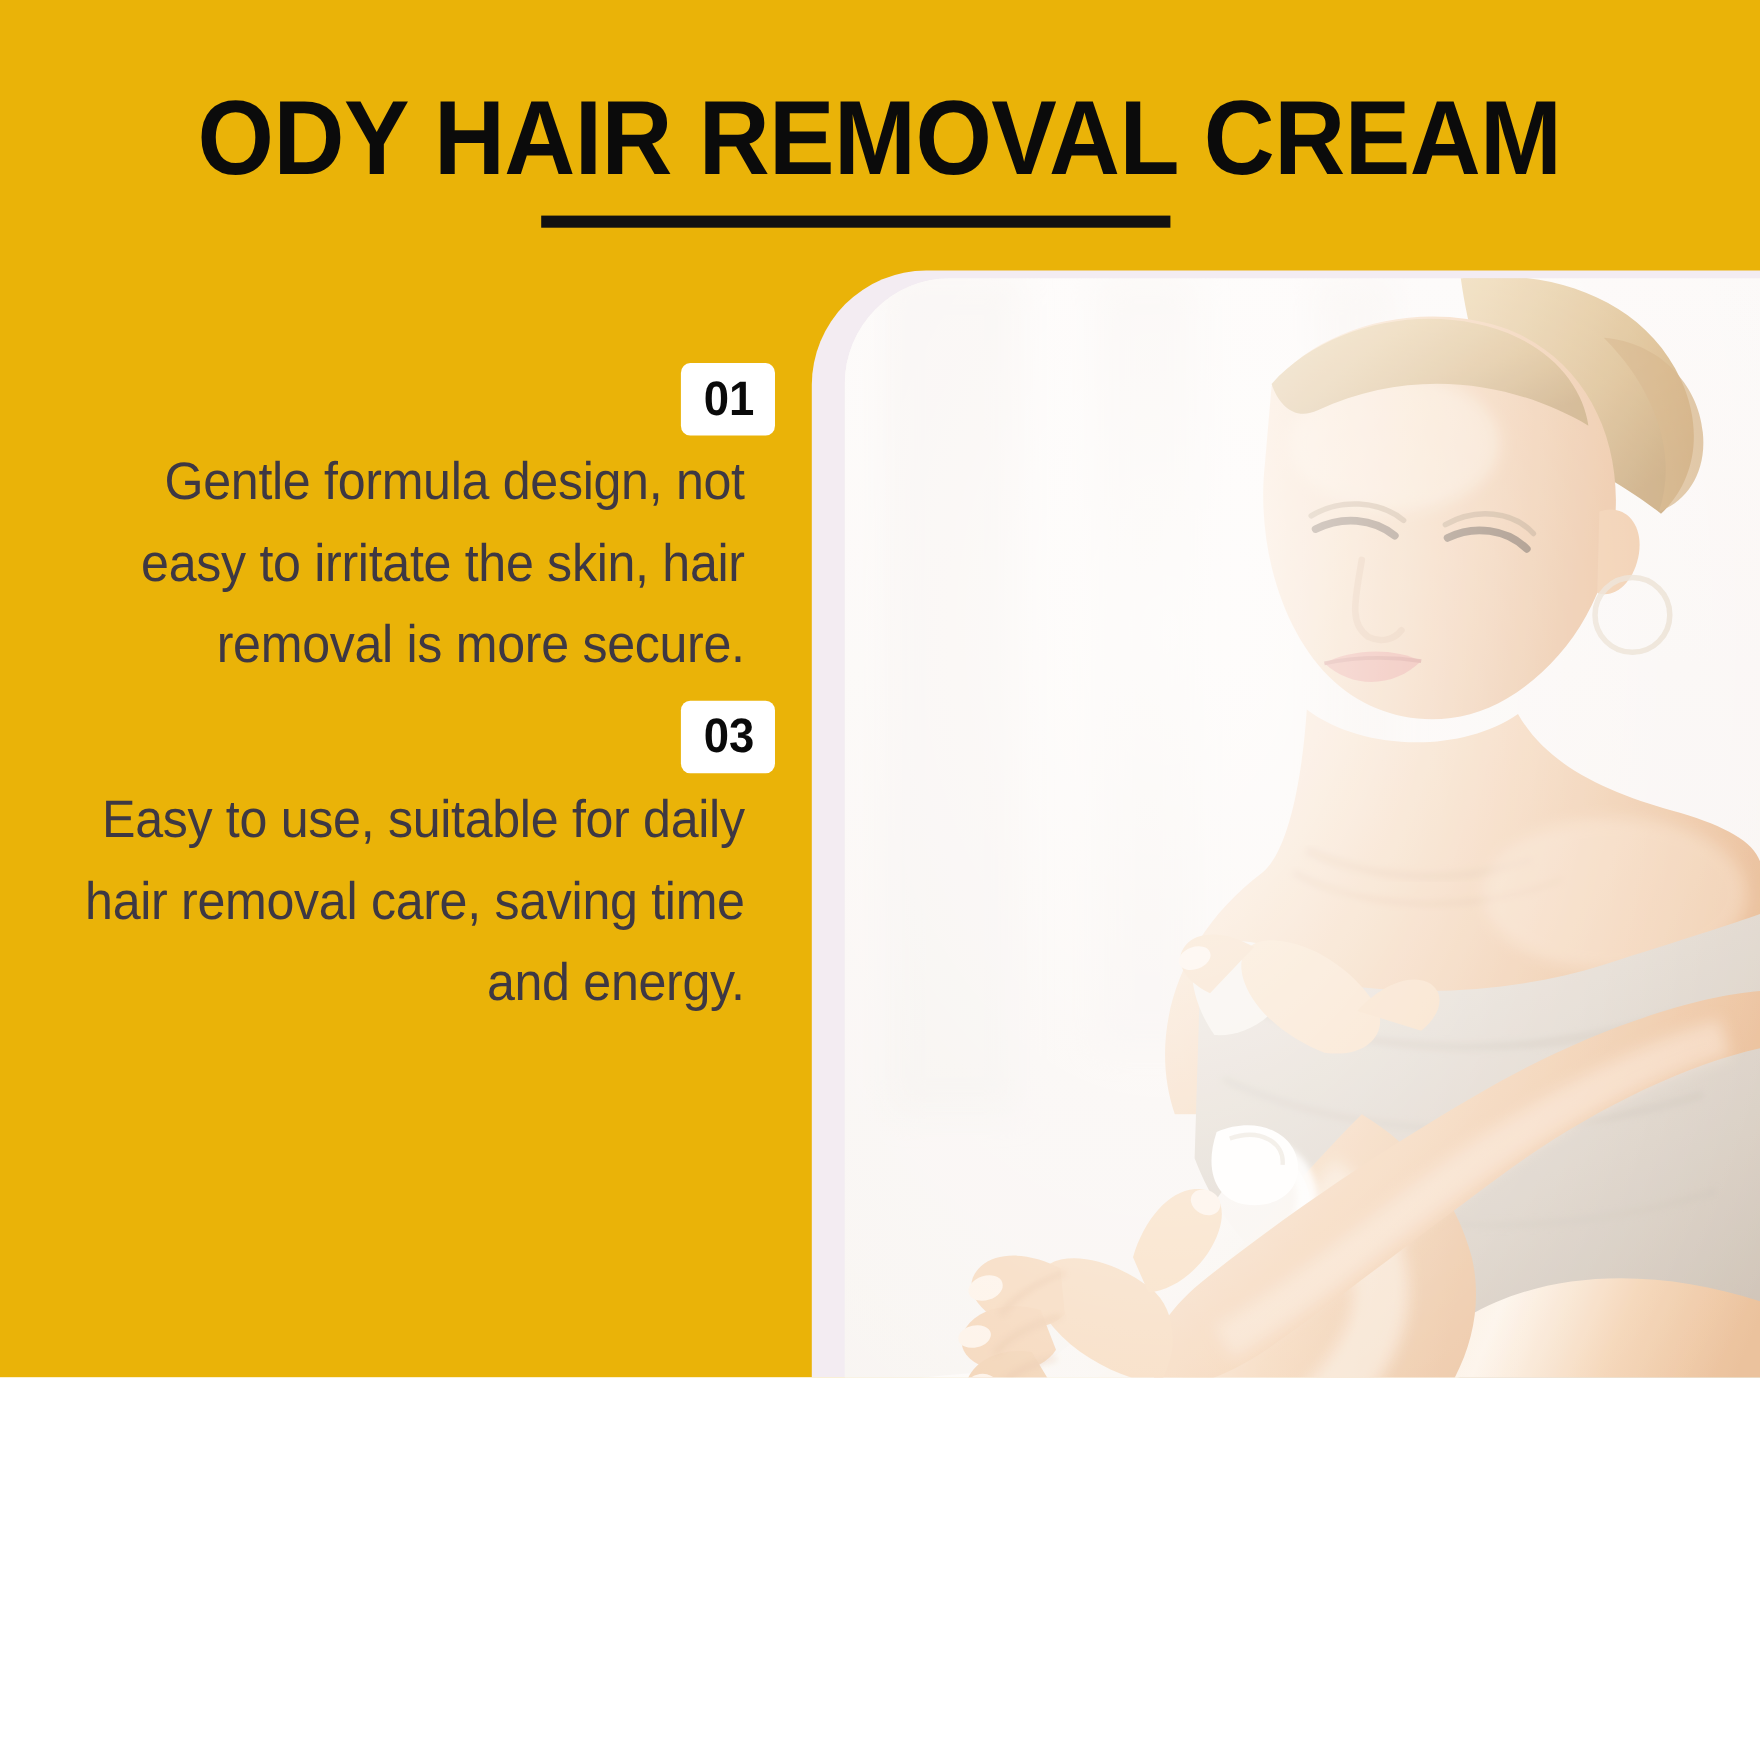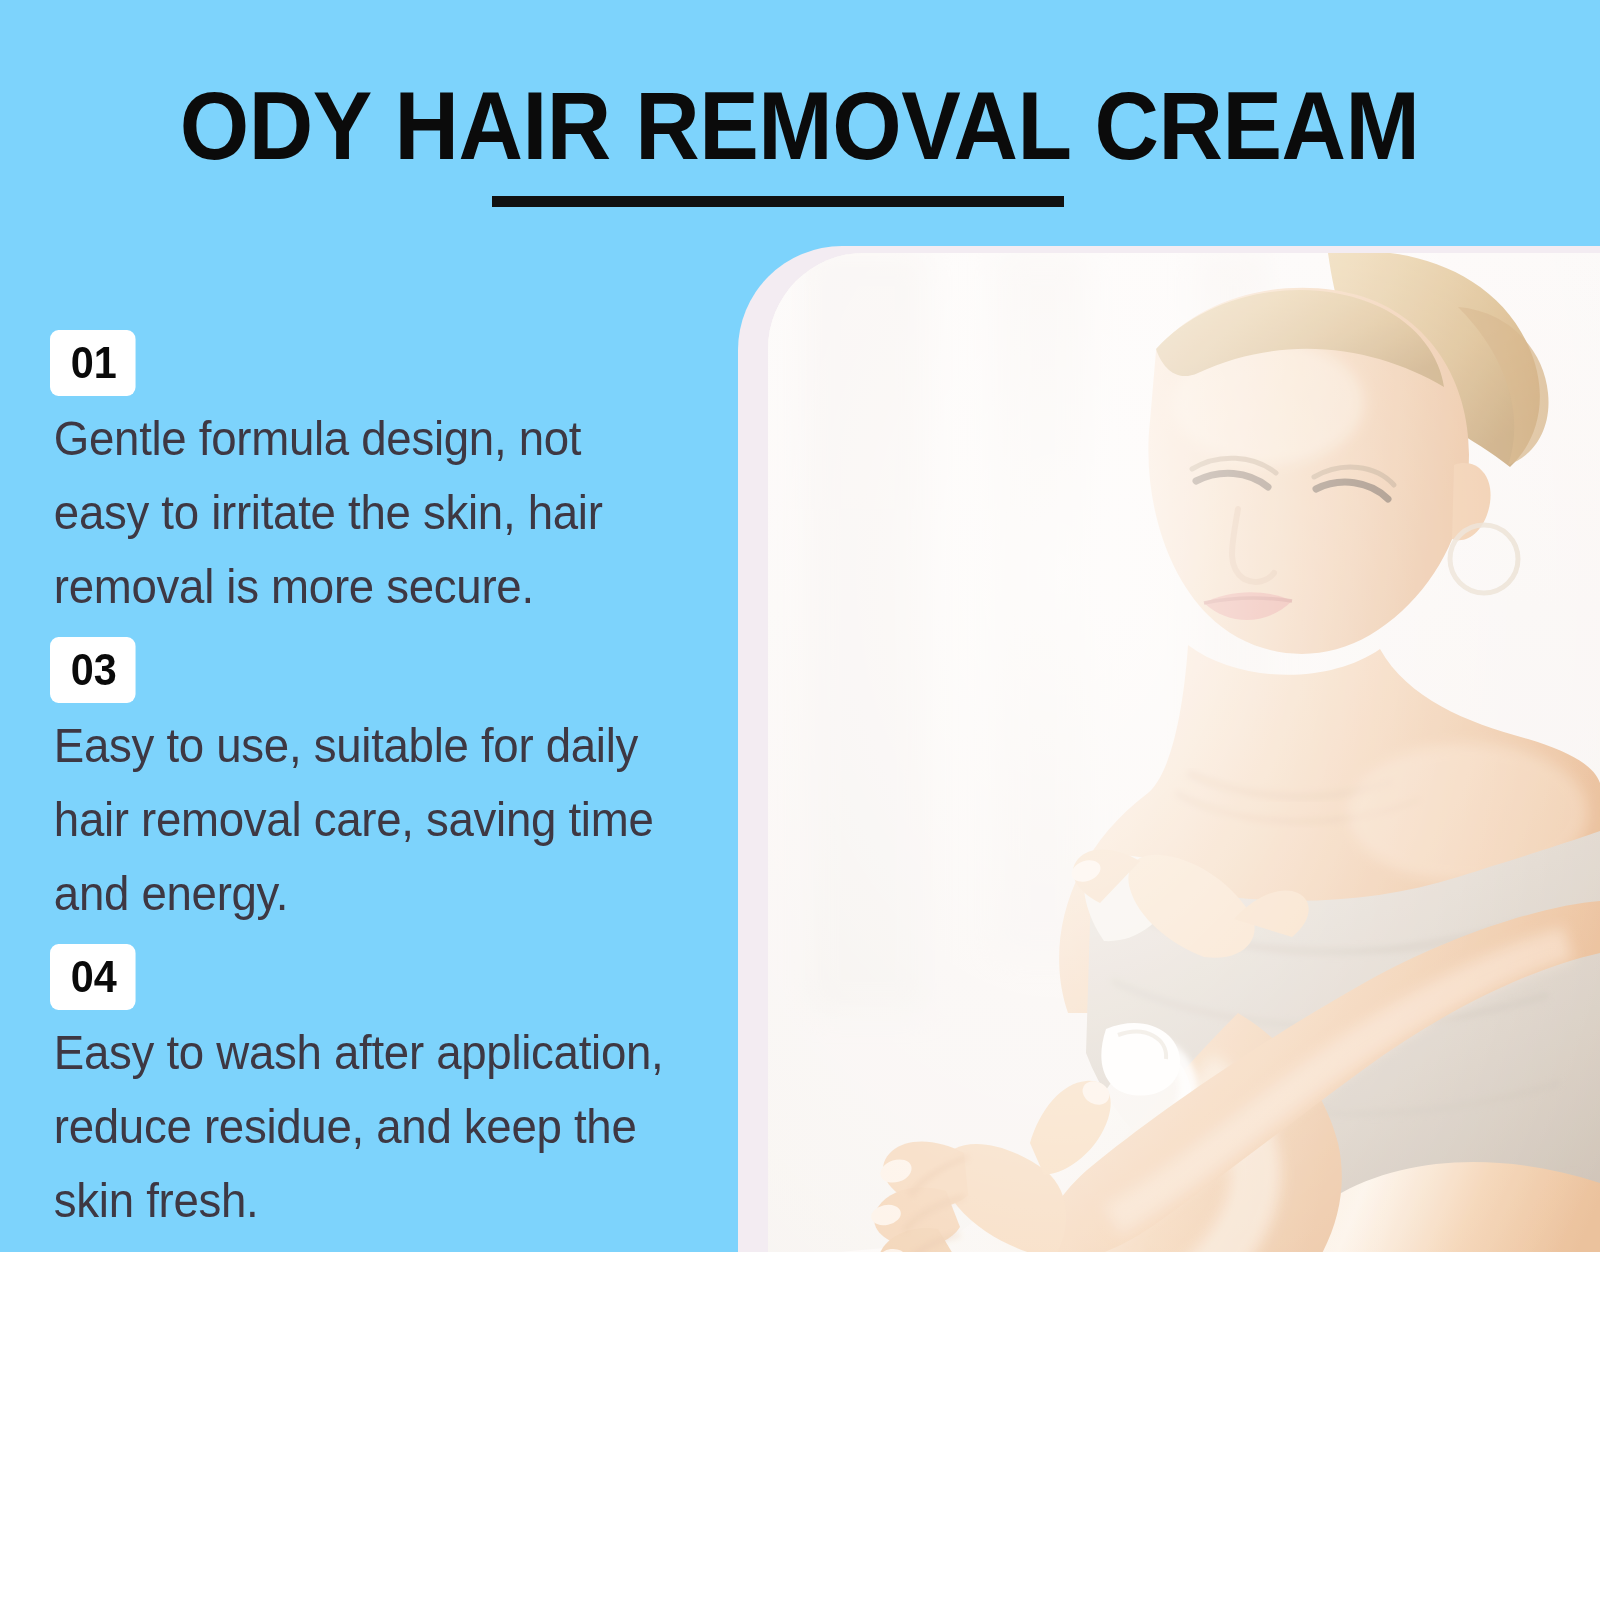--- a/index.html
+++ b/index.html
@@ -10,21 +10,21 @@
     width: 1600px;
     height: 1600px;
     overflow: hidden;
     font-family: "Liberation Sans", sans-serif;
   }
 
   .poster {
     position: relative;
     width: 1600px;
     height: 1252px;
-    background: #7dd3fc;
+    background: #eab308;
     overflow: hidden;
   }
 
   
   .title-block {
     position: absolute;
     left: 0;
     top: 78px;
     width: 1600px;
     text-align: center;
@@ -52,20 +52,21 @@
 
   
   .features {
     position: absolute;
     left: 50px;
     top: 330px;
     width: 660px;
   }
   .feature {
     margin-bottom: 13px;
+    text-align: right;
   }
   .badge {
     display: inline-block;
     background: #ffffff;
     color: #0a0a0a;
     font-family: "Liberation Sans", sans-serif;
     font-weight: 700;
     font-size: 44px;
     line-height: 1;
     padding: 11px 20px 11px 22px;
@@ -130,24 +131,20 @@
       <span class="badge">01</span>
       <p class="feature-text">Gentle formula design, not easy to irritate the skin, hair removal is more secure.</p>
     </div>
 
 
     <div class="feature">
       <span class="badge">03</span>
       <p class="feature-text">Easy to use, suitable for daily hair removal care, saving time and energy.</p>
     </div>
 
-    <div class="feature">
-      <span class="badge">04</span>
-      <p class="feature-text">Easy to wash after application, reduce residue, and keep the skin fresh.</p>
-    </div>
 
   </div>
 
   <div class="photo-wrap"></div>
   <div class="photo">
     <svg class="photo-svg" viewBox="0 0 832 1285" preserveAspectRatio="xMidYMid slice">
       <defs>
         <linearGradient id="bgGrad" x1="0" y1="0" x2="0" y2="1">
           <stop offset="0%" stop-color="#fcfafa"></stop>
           <stop offset="55%" stop-color="#f8f4f2"></stop>

